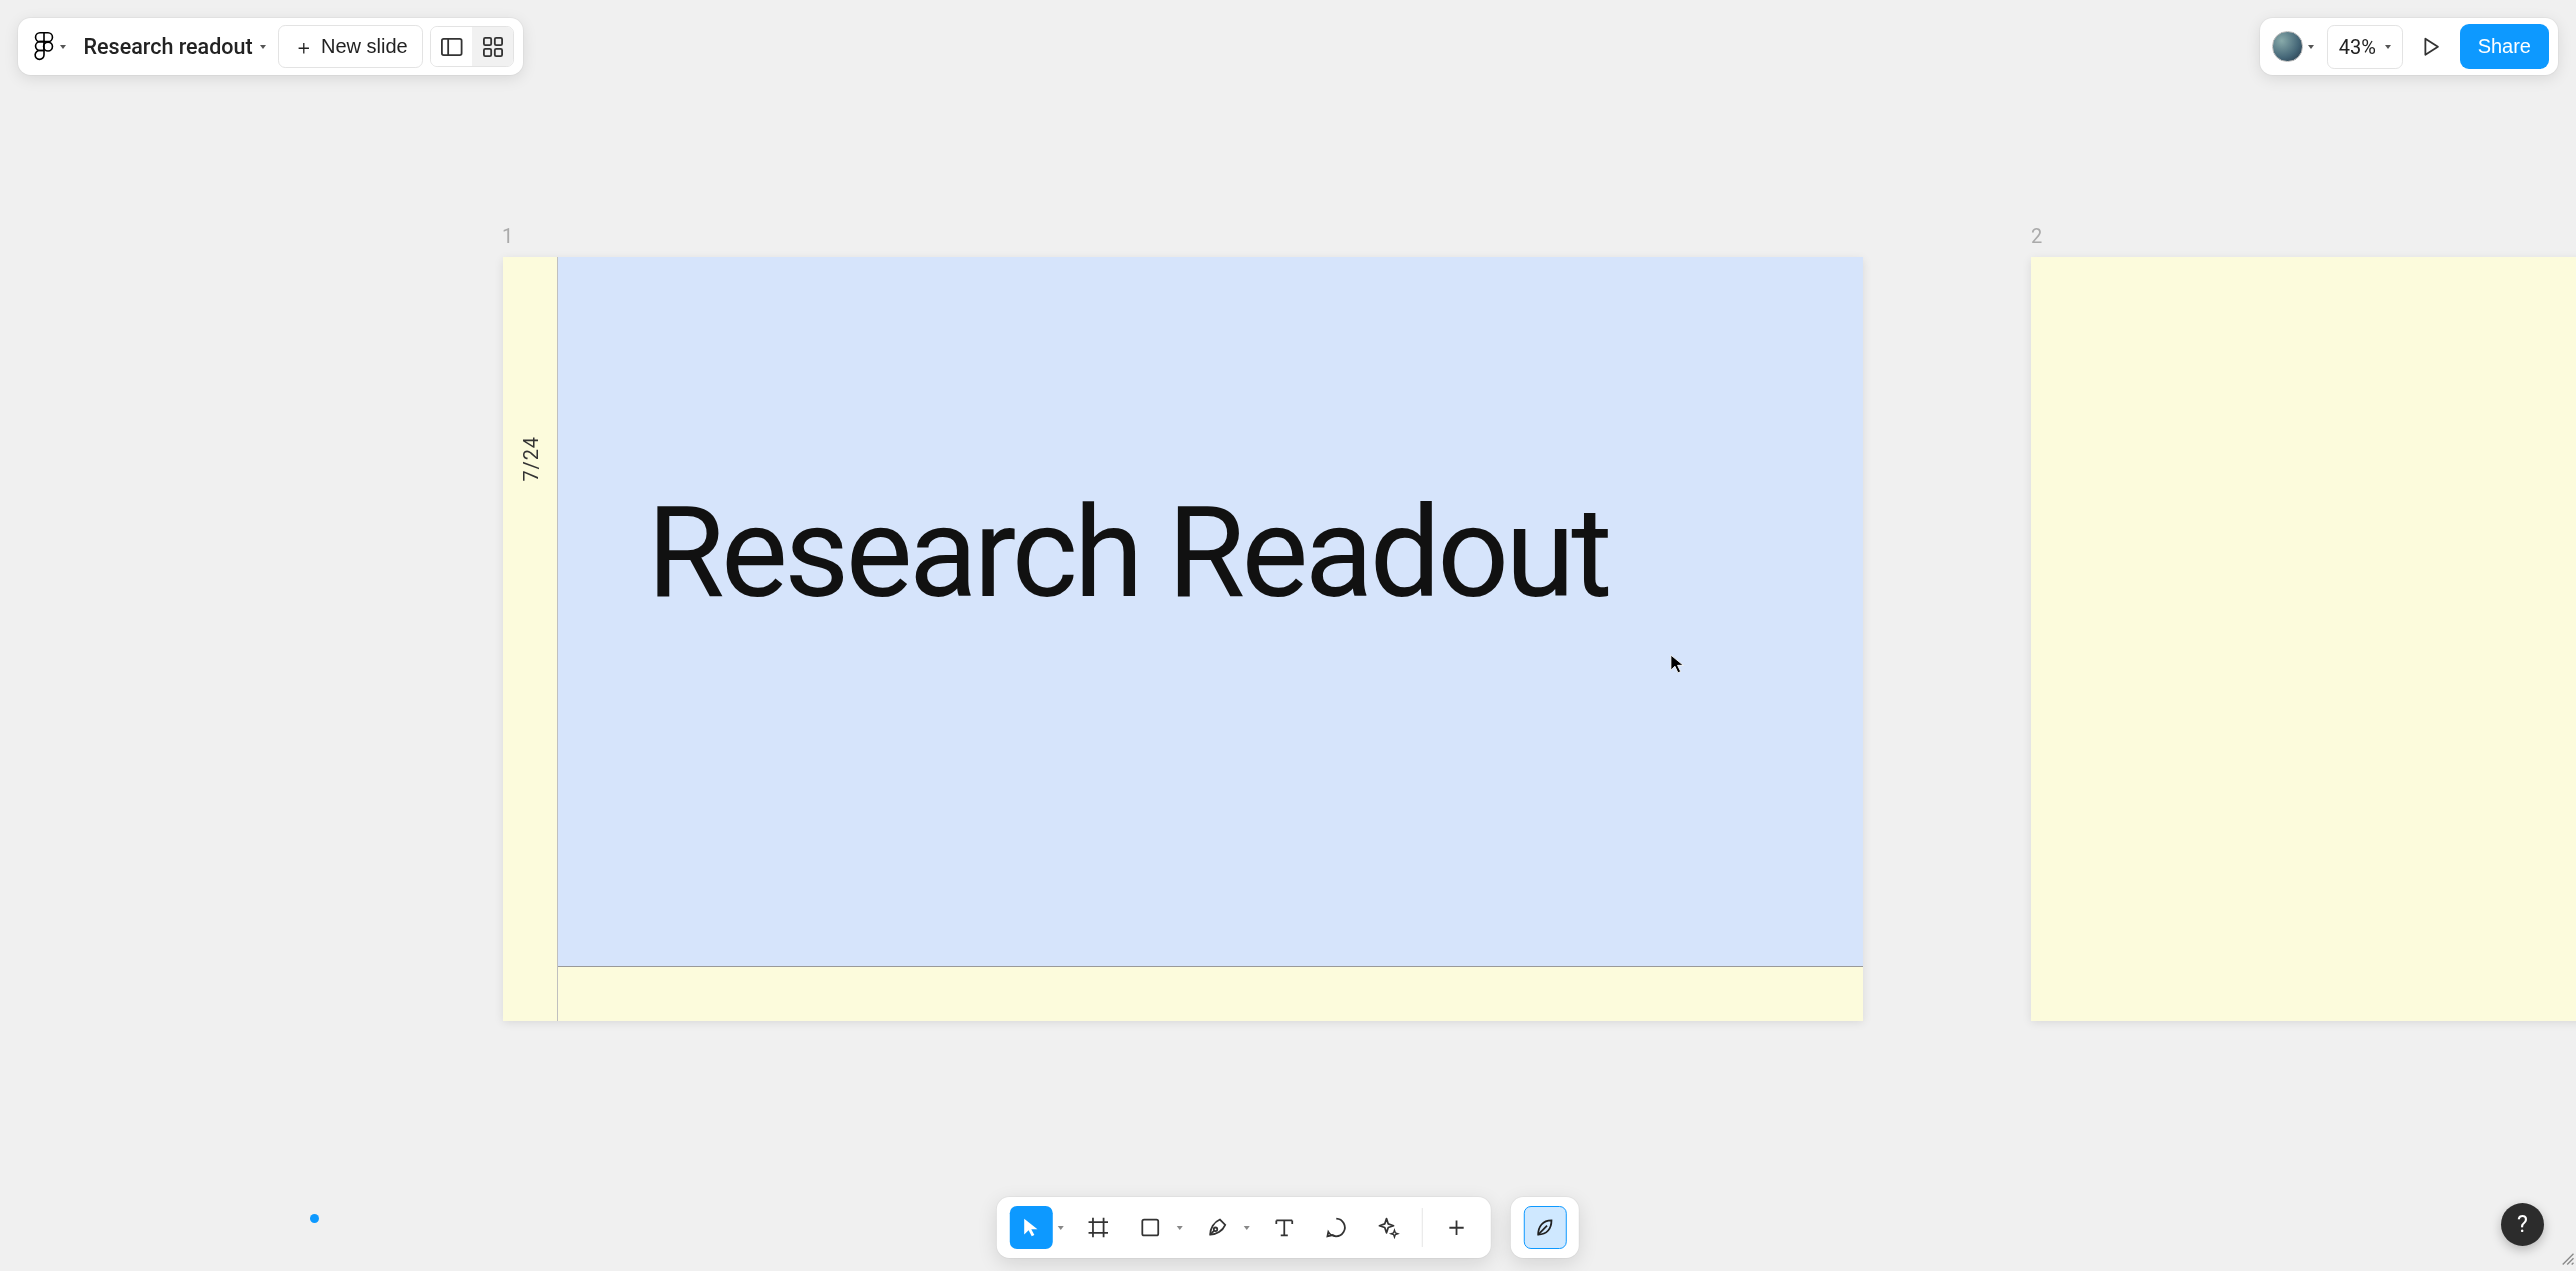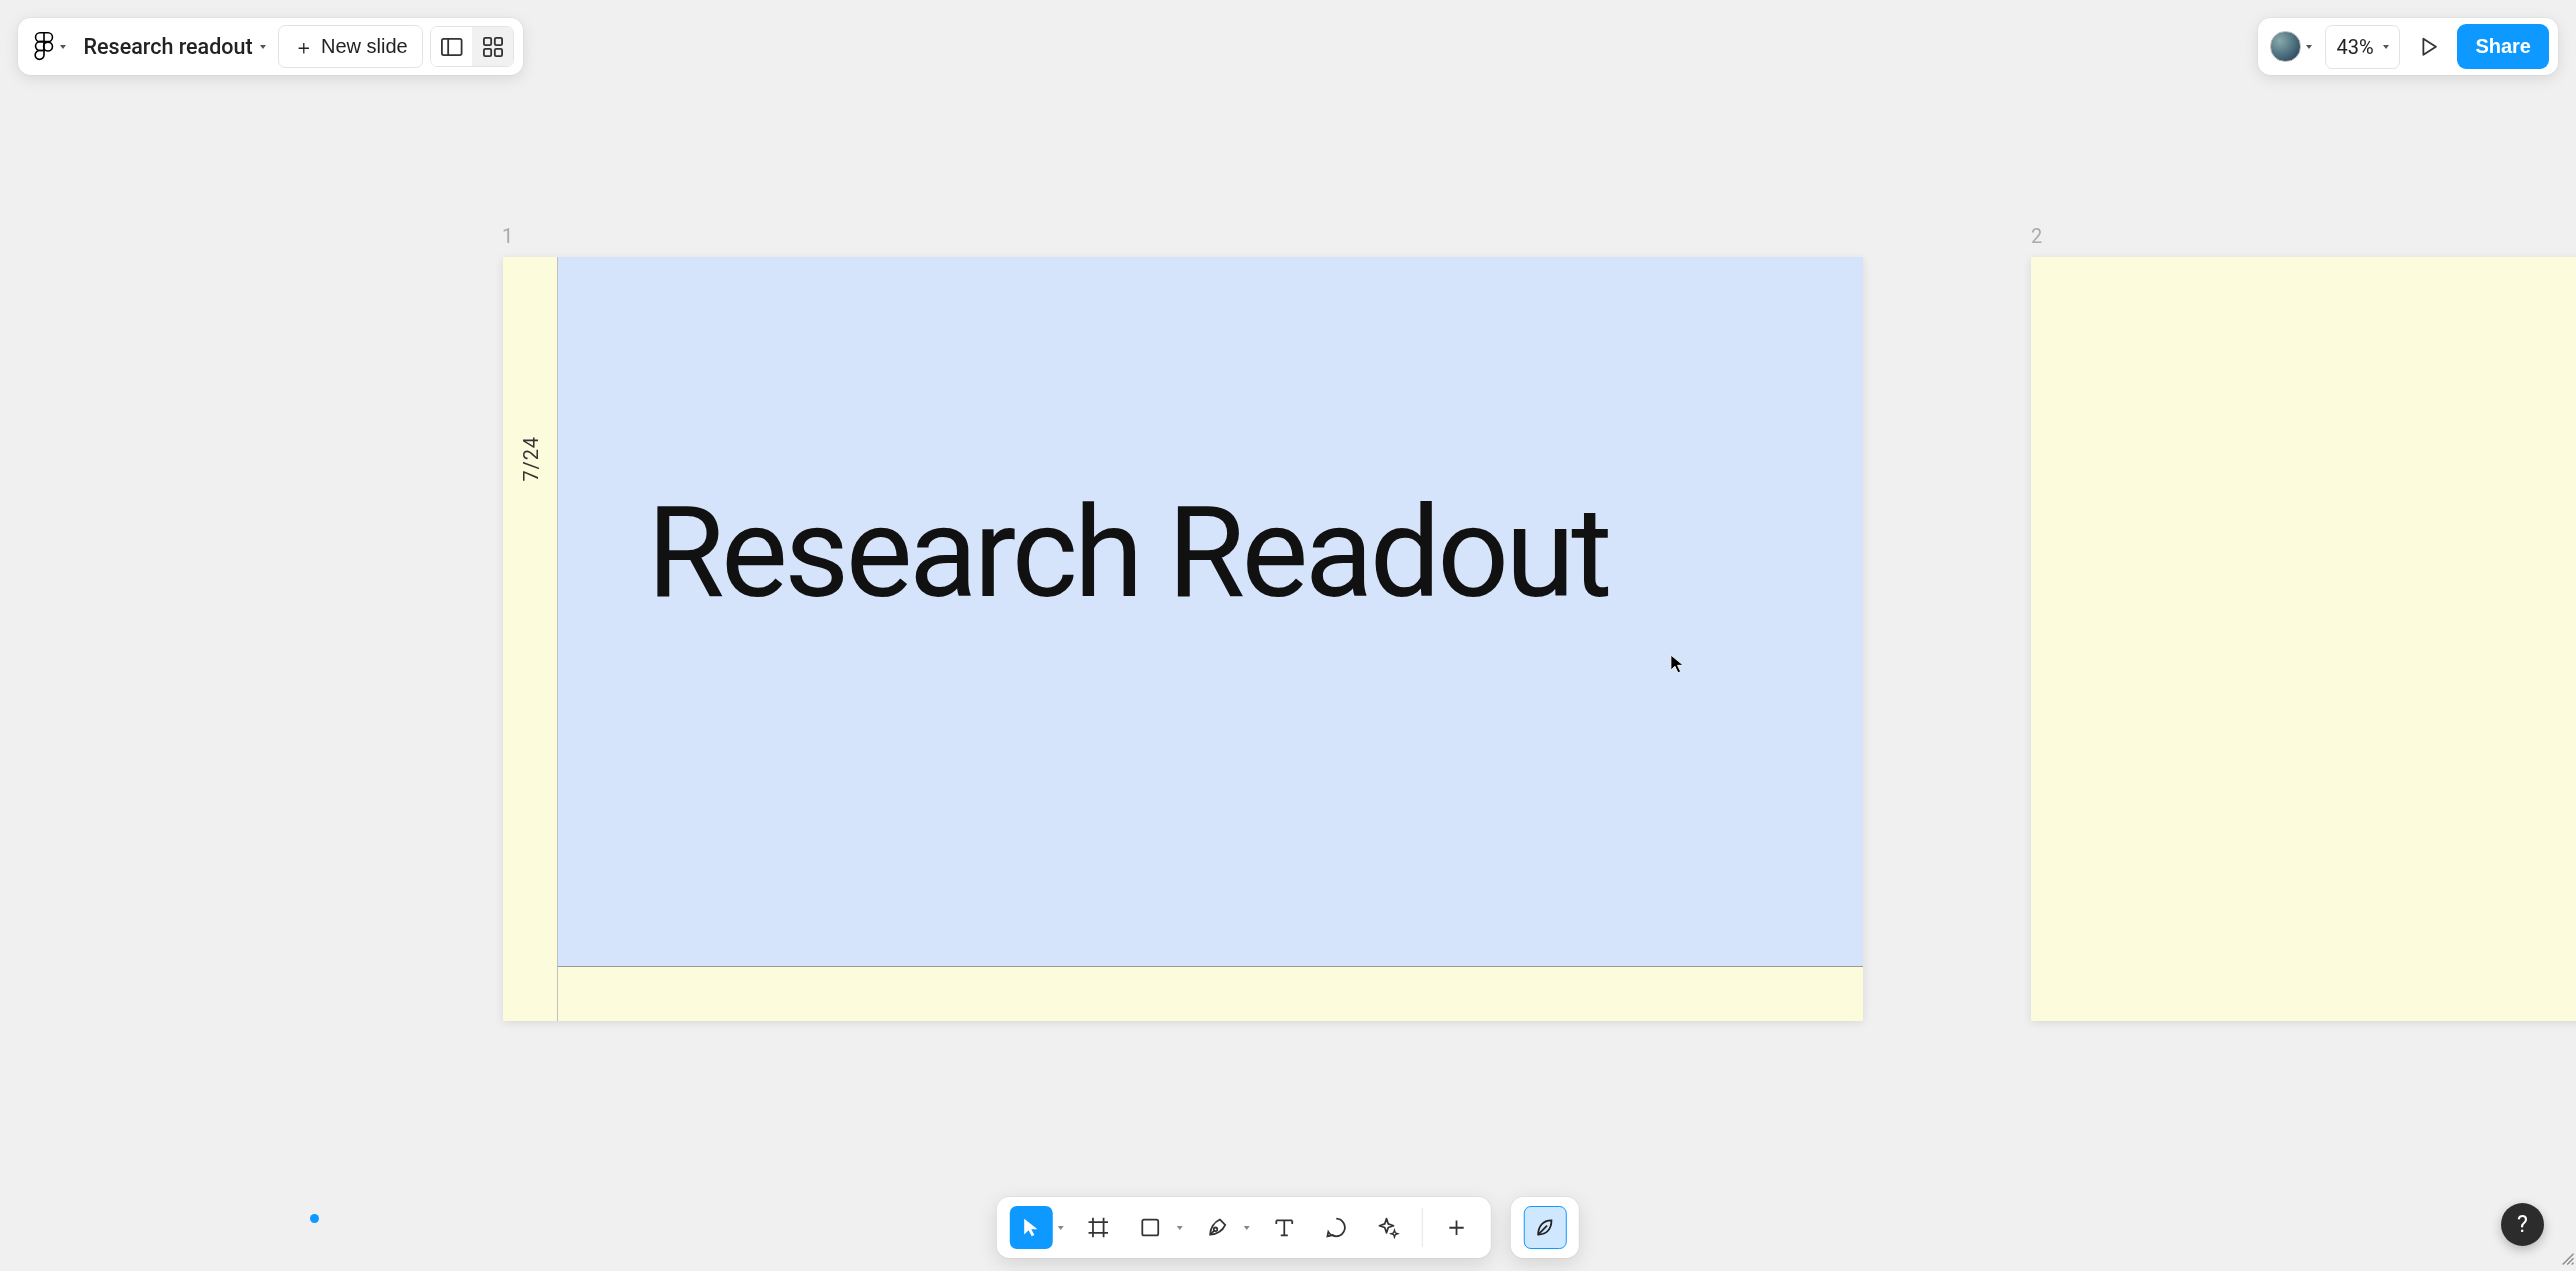--- a/index.html
+++ b/index.html
@@ -101,21 +101,21 @@
     display:flex; align-items:center; gap:9px;
     border:0.9px solid #e3e3e3; border-radius:7.2px;
     padding: 9px 10.8px; font-size:20px; color:#222; cursor:pointer;
   }
   .present-btn {
     width:39px; height:39px; display:flex; align-items:center; justify-content:center;
     border-radius:7.2px; cursor:pointer;
   }
   .share-btn {
     background:#0d99ff; color:#fff; border:none;
-    font-size:20px; font-weight:700;
+    font-size:20px; font-weight:400;
     padding: 10.8px 18px; border-radius:9px; cursor:pointer;
   }
 
   
   .canvas {
     position:absolute; inset:0;
   }
   .slide-num {
     position:absolute;
     font-size:20px; color:#aaa;

